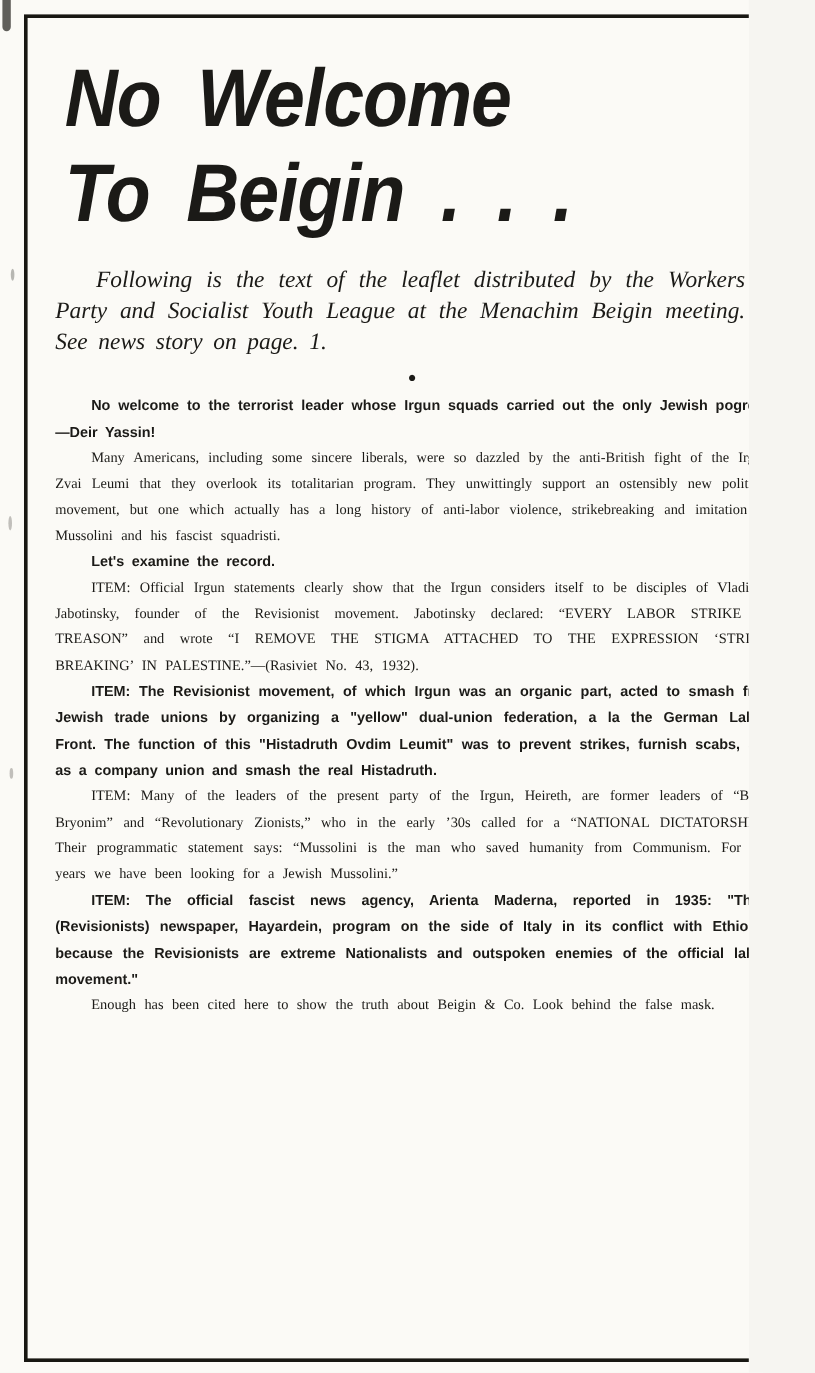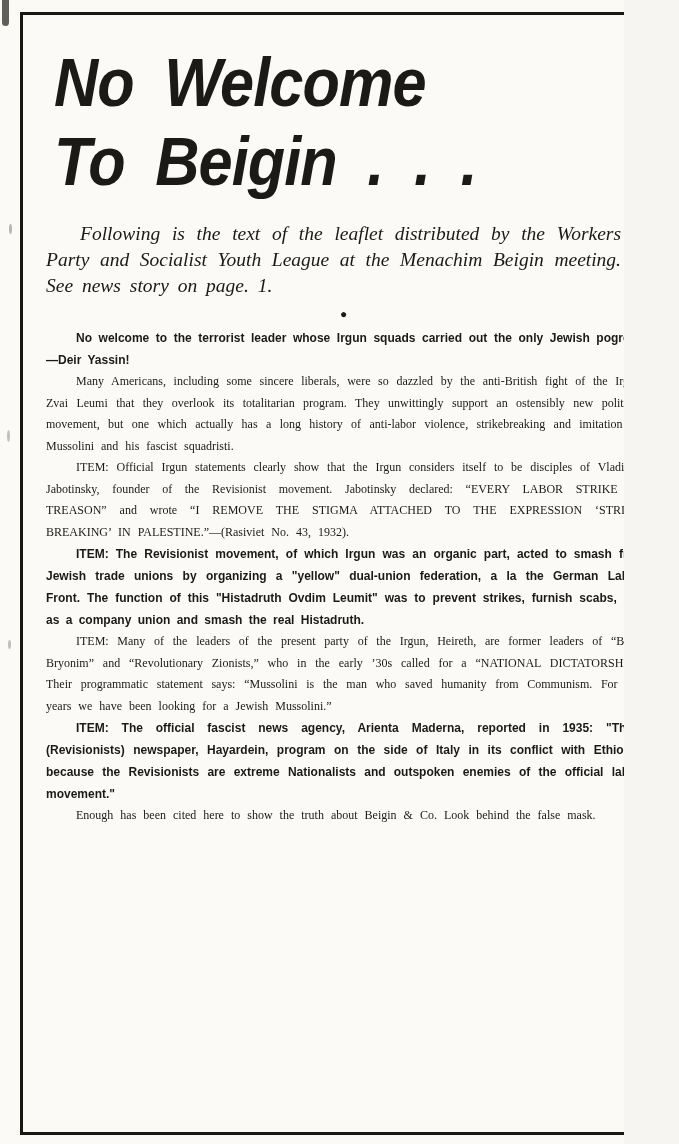--- a/index.html
+++ b/index.html
@@ -96,20 +96,21 @@
       <span class="tline">No Welcome</span>
       <span class="tline">To Beigin . . .</span>
     </h1>
 
     <p class="intro">Following is the text of the leaflet distributed by the Workers Party and Socialist Youth League at the Menachim Beigin meeting. See news story on page. 1.</p>
 
     <div class="bullet-row">●</div>
 
     <p class="para bold">No welcome to the terrorist leader whose Irgun squads carried out the only Jewish pogrom—Deir Yassin!</p>
     <p class="para serif">Many Americans, including some sincere liberals, were so dazzled by the anti-British fight of the Irgun Zvai Leumi that they overlook its totalitarian program. They unwittingly support an ostensibly new political movement, but one which actually has a long history of anti-labor violence, strikebreaking and imitation of Mussolini and his fascist squadristi.</p>
+    <p class="para bold">Let's examine the record.</p>
     <p class="para serif">ITEM: Official Irgun statements clearly show that the Irgun considers itself to be disciples of Vladimir Jabotinsky, founder of the Revisionist movement. Jabotinsky declared: “EVERY LABOR STRIKE IS TREASON” and wrote “I REMOVE THE STIGMA ATTACHED TO THE EXPRESSION ‘STRIKE BREAKING’ IN PALESTINE.”—(Rasiviet No. 43, 1932).</p>
     <p class="para bold">ITEM: The Revisionist movement, of which Irgun was an organic part, acted to smash free Jewish trade unions by organizing a "yellow" dual-union federation, a la the German Labor Front. The function of this "Histadruth Ovdim Leumit" was to prevent strikes, furnish scabs, act as a company union and smash the real Histadruth.</p>
     <p class="para serif">ITEM: Many of the leaders of the present party of the Irgun, Heireth, are former leaders of “Brith Bryonim” and “Revolutionary Zionists,” who in the early ’30s called for a “NATIONAL DICTATORSHIP.” Their programmatic statement says: “Mussolini is the man who saved humanity from Communism. For ten years we have been looking for a Jewish Mussolini.”</p>
     <p class="para bold">ITEM: The official fascist news agency, Arienta Maderna, reported in 1935: "Their (Revisionists) newspaper, Hayardein, program on the side of Italy in its conflict with Ethiopia because the Revisionists are extreme Nationalists and outspoken enemies of the official labor movement."</p>
     <p class="para serif">Enough has been cited here to show the truth about Beigin &amp; Co. Look behind the false mask.</p>
 
   </div>
 </div>
 
 </body></html>

